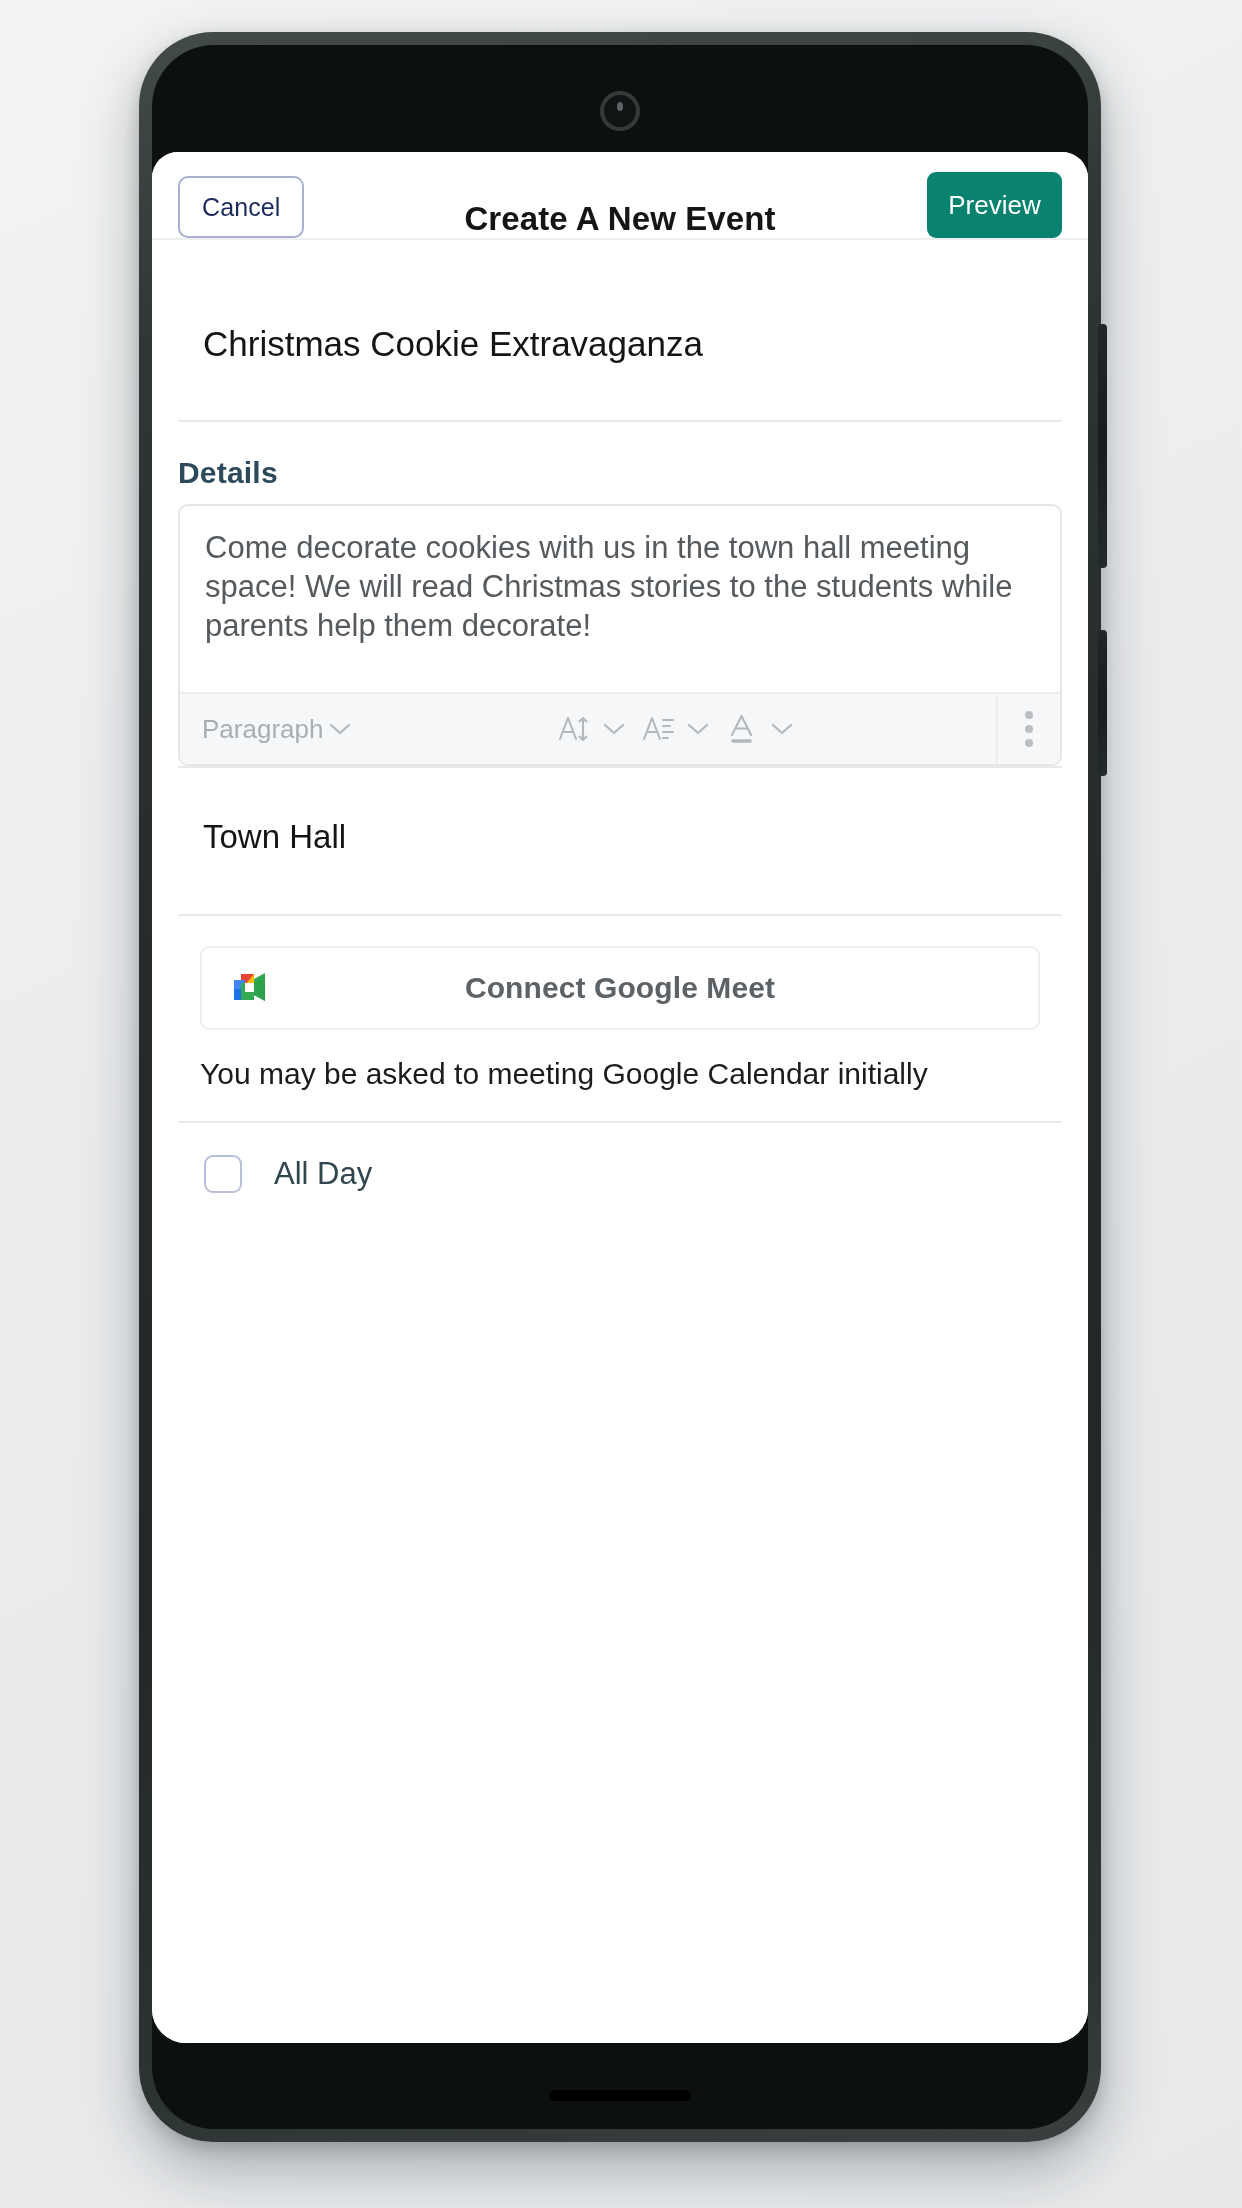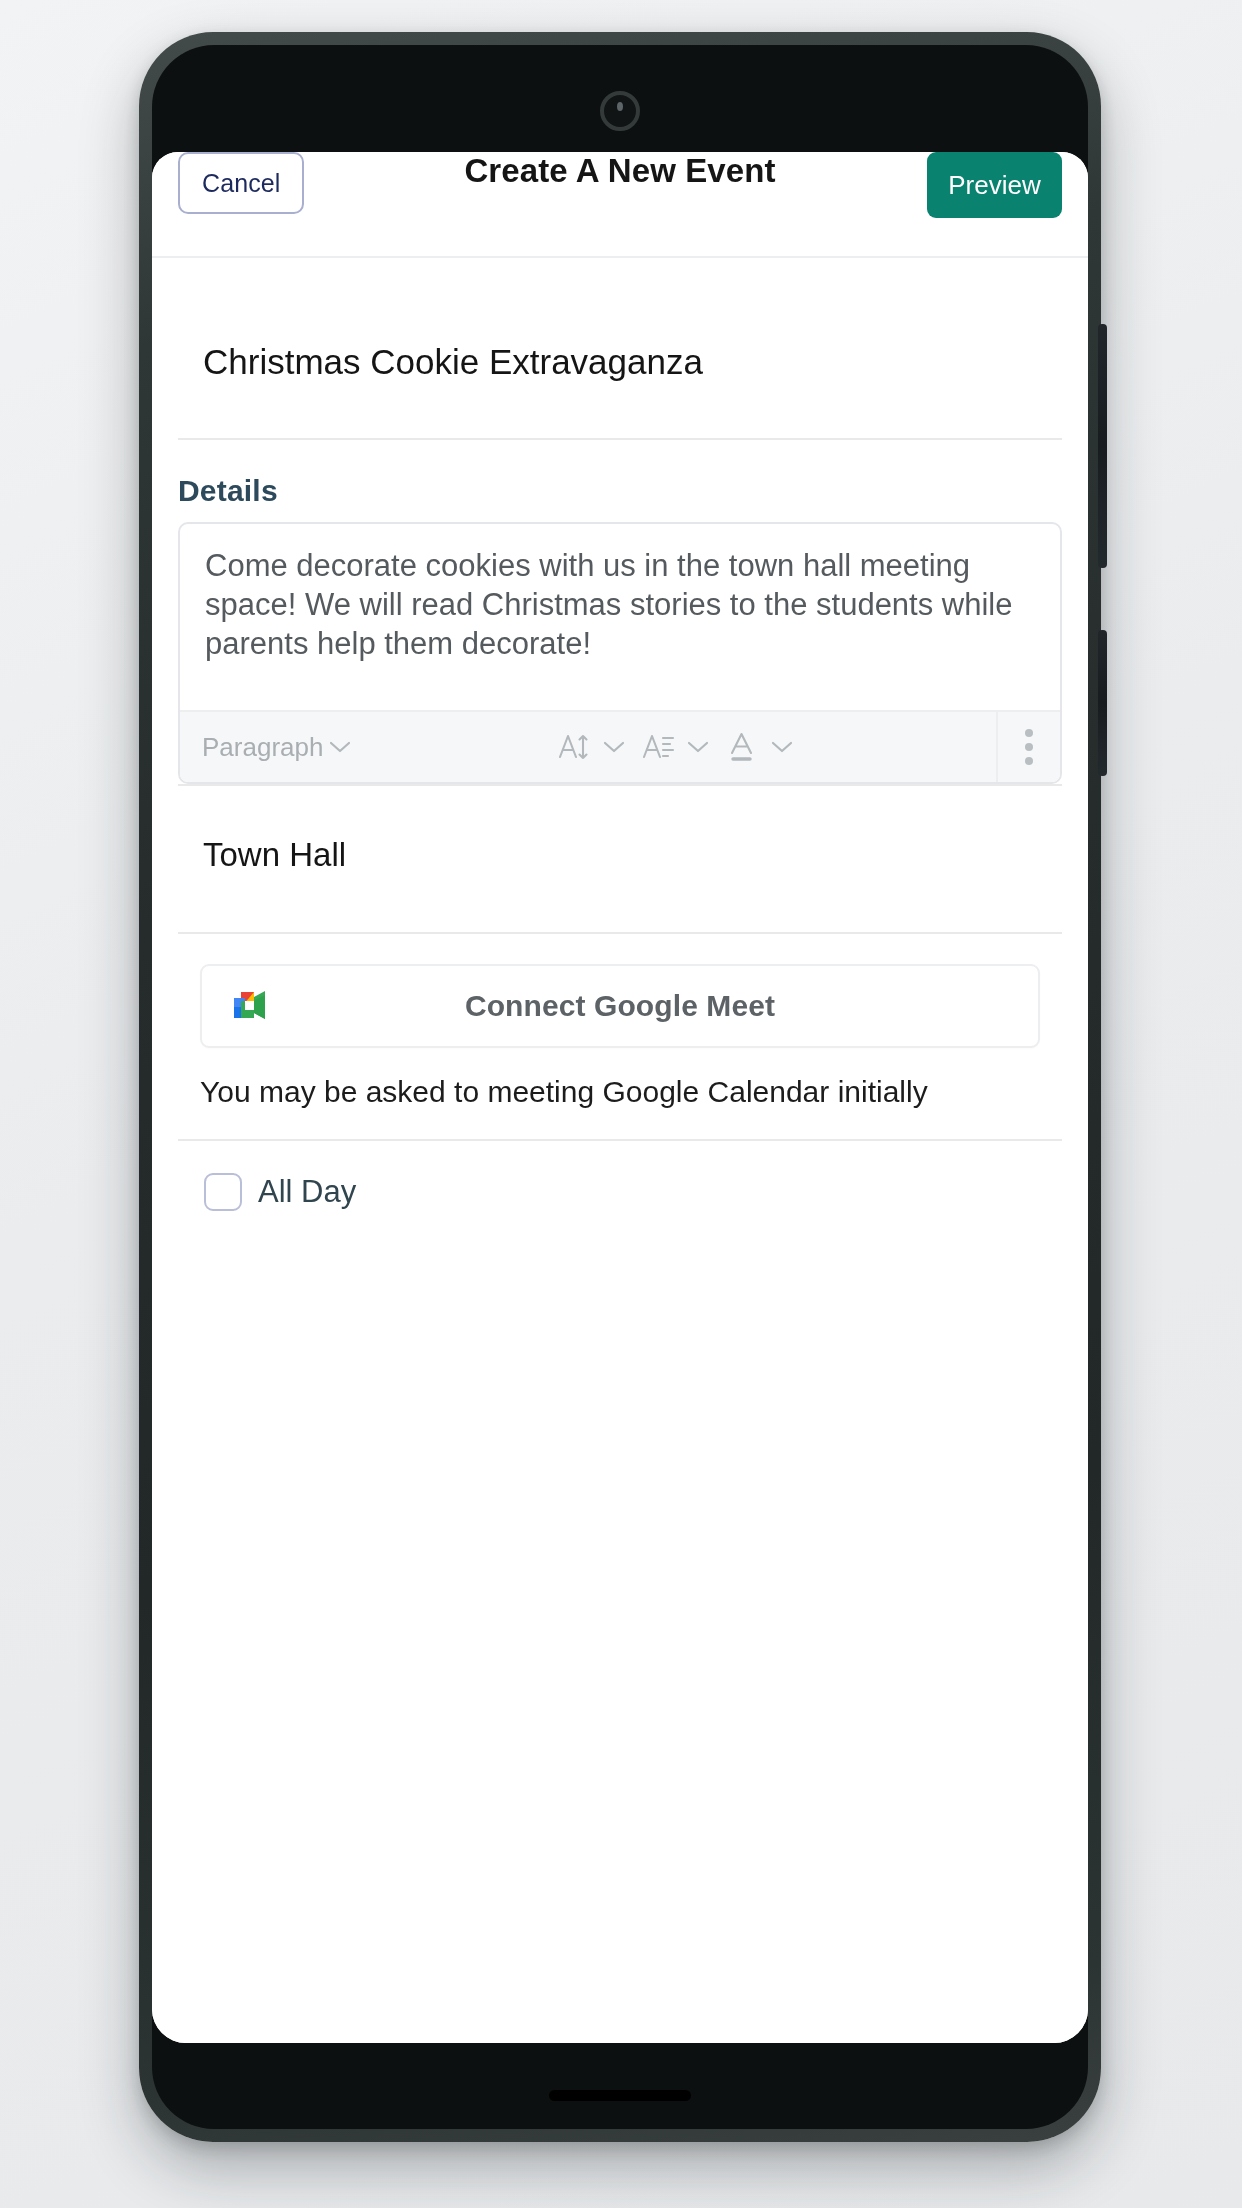--- a/index.html
+++ b/index.html
@@ -95,26 +95,26 @@
     background: #ffffff;
     border-radius: 26px 26px 34px 34px;
     overflow: hidden;
     display: flex;
     flex-direction: column;
   }
 
   
   .app-header {
     position: relative;
-    height: 106px;
+    height: 88px;
     flex: 0 0 auto;
     background: #ffffff;
     border-bottom: 2px solid #eceef0;
     display: flex;
-    align-items: flex-start;
+    align-items: flex-end;
     padding: 0 26px;
   }
 
   .btn-cancel {
     position: relative;
     z-index: 2;
     min-width: 120px;
     height: 62px;
     padding: 0 22px;
     border: 2px solid #a9b0cf;
@@ -338,21 +338,21 @@
 
   
   .allday-row {
     padding: 32px 26px 36px 26px;
     display: flex;
     align-items: center;
   }
   .allday-inner {
     display: flex;
     align-items: center;
-    gap: 16px;
+    gap: 32px;
     padding-left: 26px;
     cursor: pointer;
   }
   .checkbox {
     width: 38px;
     height: 38px;
     border: 2px solid #b9bfd8;
     border-radius: 9px;
     background: #ffffff;
     flex: 0 0 auto;

